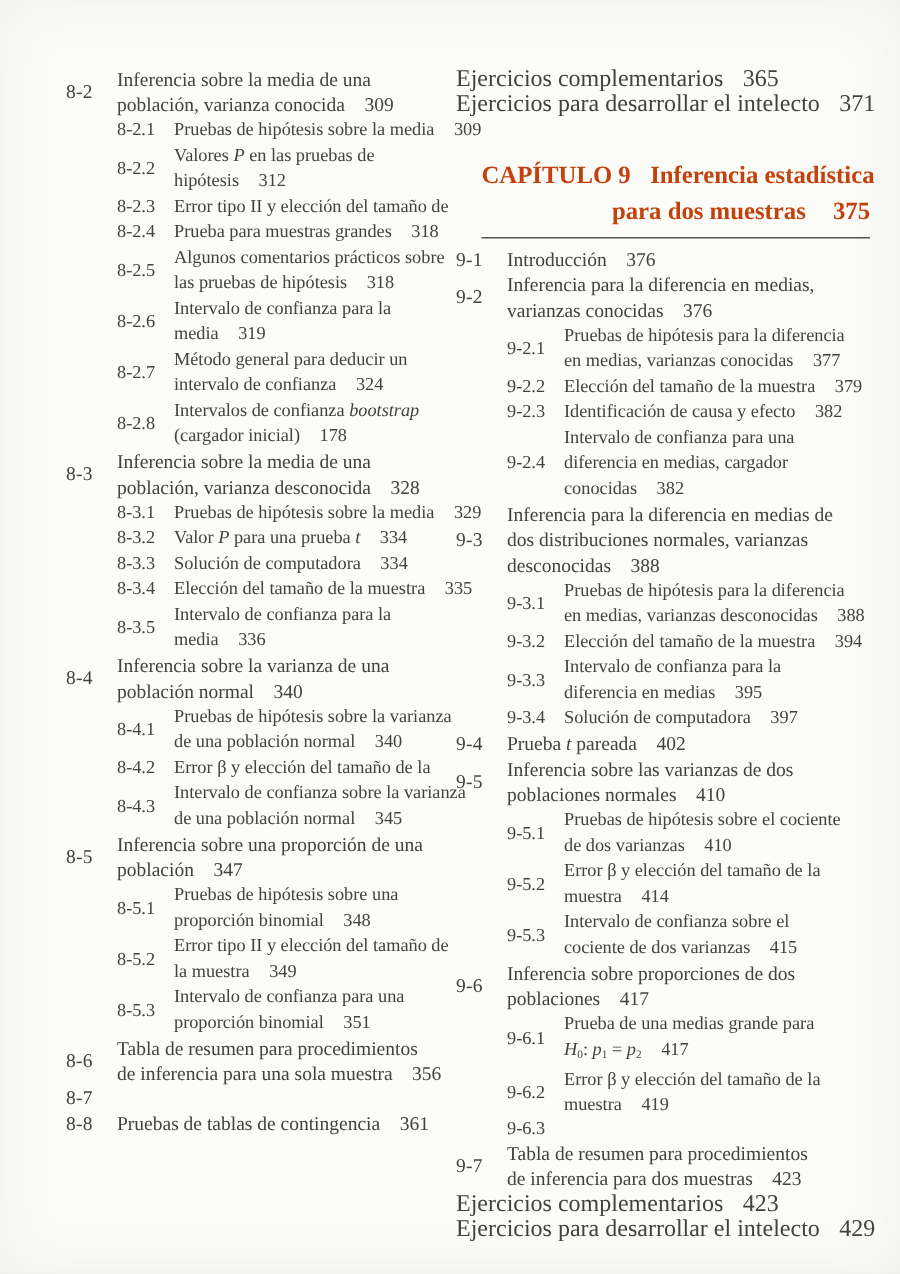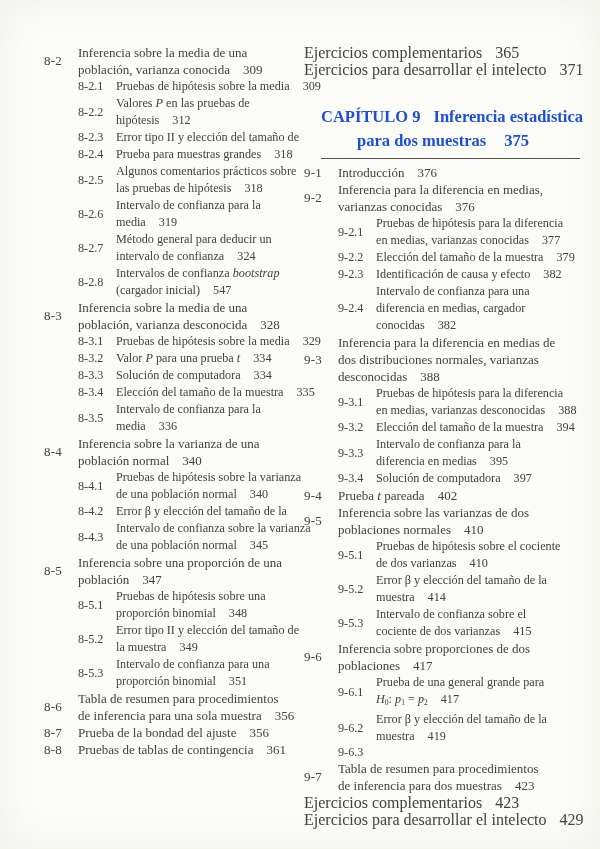--- a/index.html
+++ b/index.html
@@ -30,21 +30,21 @@
   .l2 { font-size: 12.2px; padding-left: 34px; }
   .l2 .num { flex: 0 0 38px; }
   .l0 { font-size: 16px; font-family: Liberation Serif, serif; }
 
   .pageno { margin-left: 13px; }
   .it { font-style: italic; }
   .sub { font-size: 0.62em; vertical-align: -0.28em; letter-spacing: 0; }
 
   .gap { height: 27px; }
 
-  .chapter { margin: 0 0 5px 17px; color: #1d4ed8; }
+  .chapter { margin: 0 0 5px 17px; color: #c2410c; text-align: right; }
   .ch-line1 { font-size: 16.5px; font-weight: bold; line-height: 24px; white-space: nowrap; }
   .ch-label { margin-right: 13px; }
   .ch-line2 { font-size: 16.5px; font-weight: bold; line-height: 24px; padding-left: 36px; white-space: nowrap; }
   .ch-page { margin-left: 18px; }
   .ch-rule { border-top: 1px solid #55524a; margin-top: 5px; height: 0; }
 </style>
 </head>
 <body>
 
 <div class="page">
@@ -99,21 +99,21 @@
         <span class="num">8-2.7</span>
         <div class="text">
           <div class="line"><span>Método general para deducir un</span></div>
           <div class="line"><span>intervalo de confianza</span><span class="pageno">324</span></div>
         </div>
       </div>
       <div class="entry l2">
         <span class="num">8-2.8</span>
         <div class="text">
           <div class="line"><span>Intervalos de confianza </span><span class="it">bootstrap</span></div>
-          <div class="line"><span>(cargador inicial)</span><span class="pageno">547</span></div>
+          <div class="line"><span>(cargador inicial)</span><span class="pageno">178</span></div>
         </div>
       </div>
       <div class="entry l1">
         <span class="num">8-3</span>
         <div class="text">
           <div class="line"><span>Inferencia sobre la media de una</span></div>
           <div class="line"><span>población, varianza desconocida</span><span class="pageno">328</span></div>
         </div>
       </div>
       <div class="entry l2">
@@ -204,23 +204,20 @@
       </div>
       <div class="entry l1">
         <span class="num">8-6</span>
         <div class="text">
           <div class="line"><span>Tabla de resumen para procedimientos</span></div>
           <div class="line"><span>de inferencia para una sola muestra</span><span class="pageno">356</span></div>
         </div>
       </div>
       <div class="entry l1">
         <span class="num">8-7</span>
-        <div class="text">
-          <div class="line"><span>Prueba de la bondad del ajuste</span><span class="pageno">356</span></div>
-        </div>
       </div>
       <div class="entry l1">
         <span class="num">8-8</span>
         <div class="text">
           <div class="line"><span>Pruebas de tablas de contingencia</span><span class="pageno">361</span></div>
         </div>
       </div>
     </div>
   <div class="toc-col col-right">
       <div class="entry l0">
@@ -350,21 +347,21 @@
       <div class="entry l1">
         <span class="num">9-6</span>
         <div class="text">
           <div class="line"><span>Inferencia sobre proporciones de dos</span></div>
           <div class="line"><span>poblaciones</span><span class="pageno">417</span></div>
         </div>
       </div>
       <div class="entry l2">
         <span class="num">9-6.1</span>
         <div class="text">
-          <div class="line"><span>Prueba de una general grande para</span></div>
+          <div class="line"><span>Prueba de una medias grande para</span></div>
           <div class="line"><span class="it">H</span><span class="sub">0</span><span>: </span><span class="it">p</span><span class="sub">1</span><span> = </span><span class="it">p</span><span class="sub">2</span><span class="pageno">417</span></div>
         </div>
       </div>
       <div class="entry l2">
         <span class="num">9-6.2</span>
         <div class="text">
           <div class="line"><span>Error β y elección del tamaño de la</span></div>
           <div class="line"><span>muestra</span><span class="pageno">419</span></div>
         </div>
       </div>

